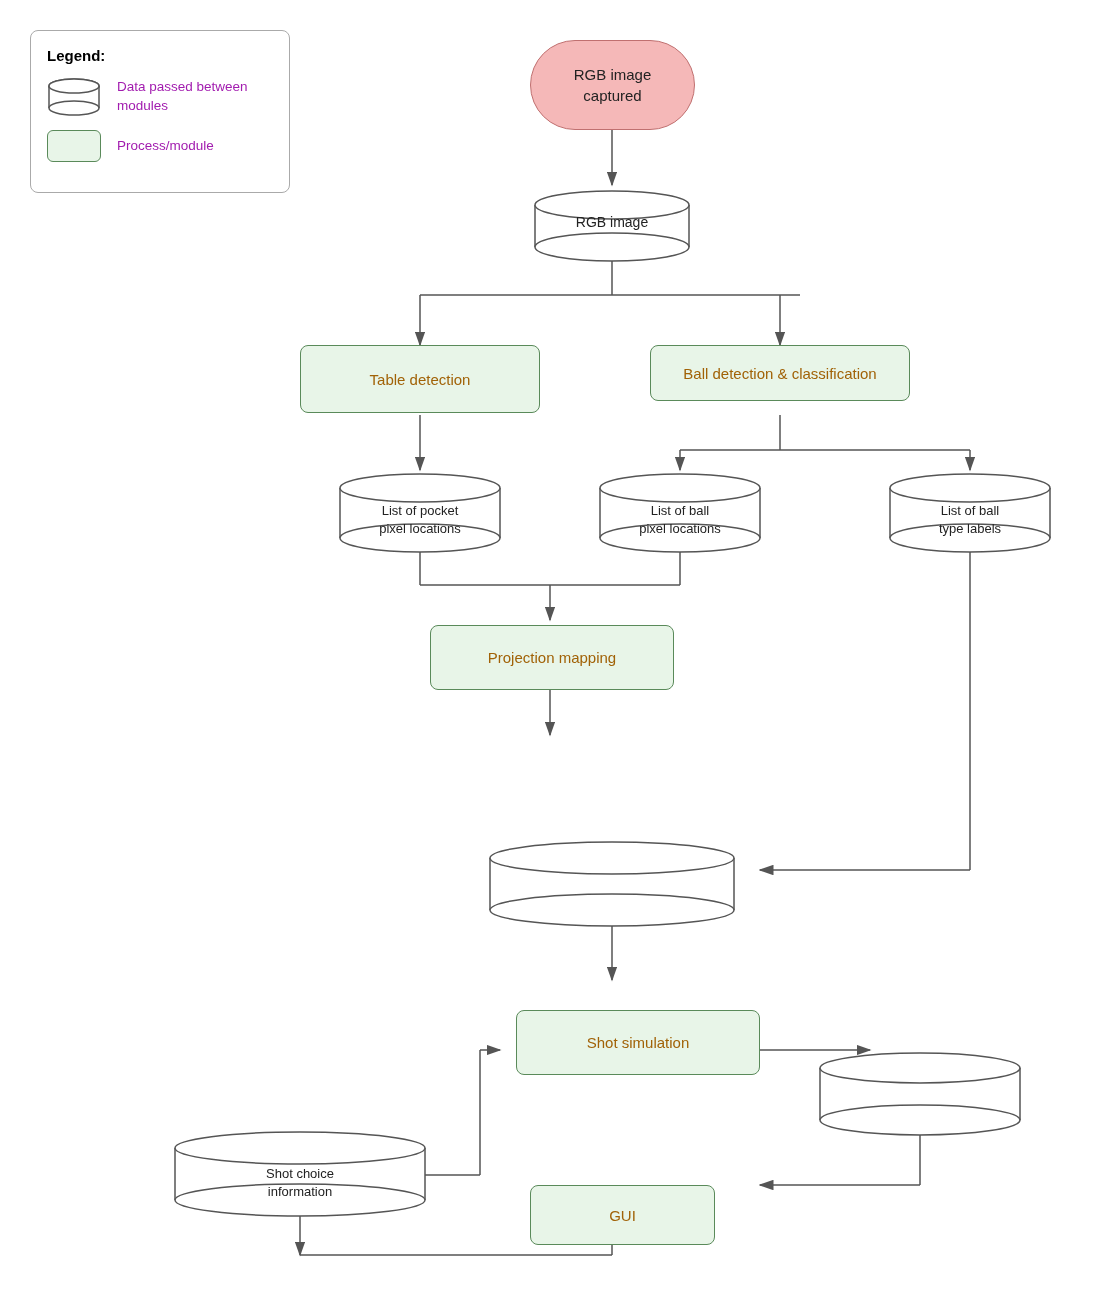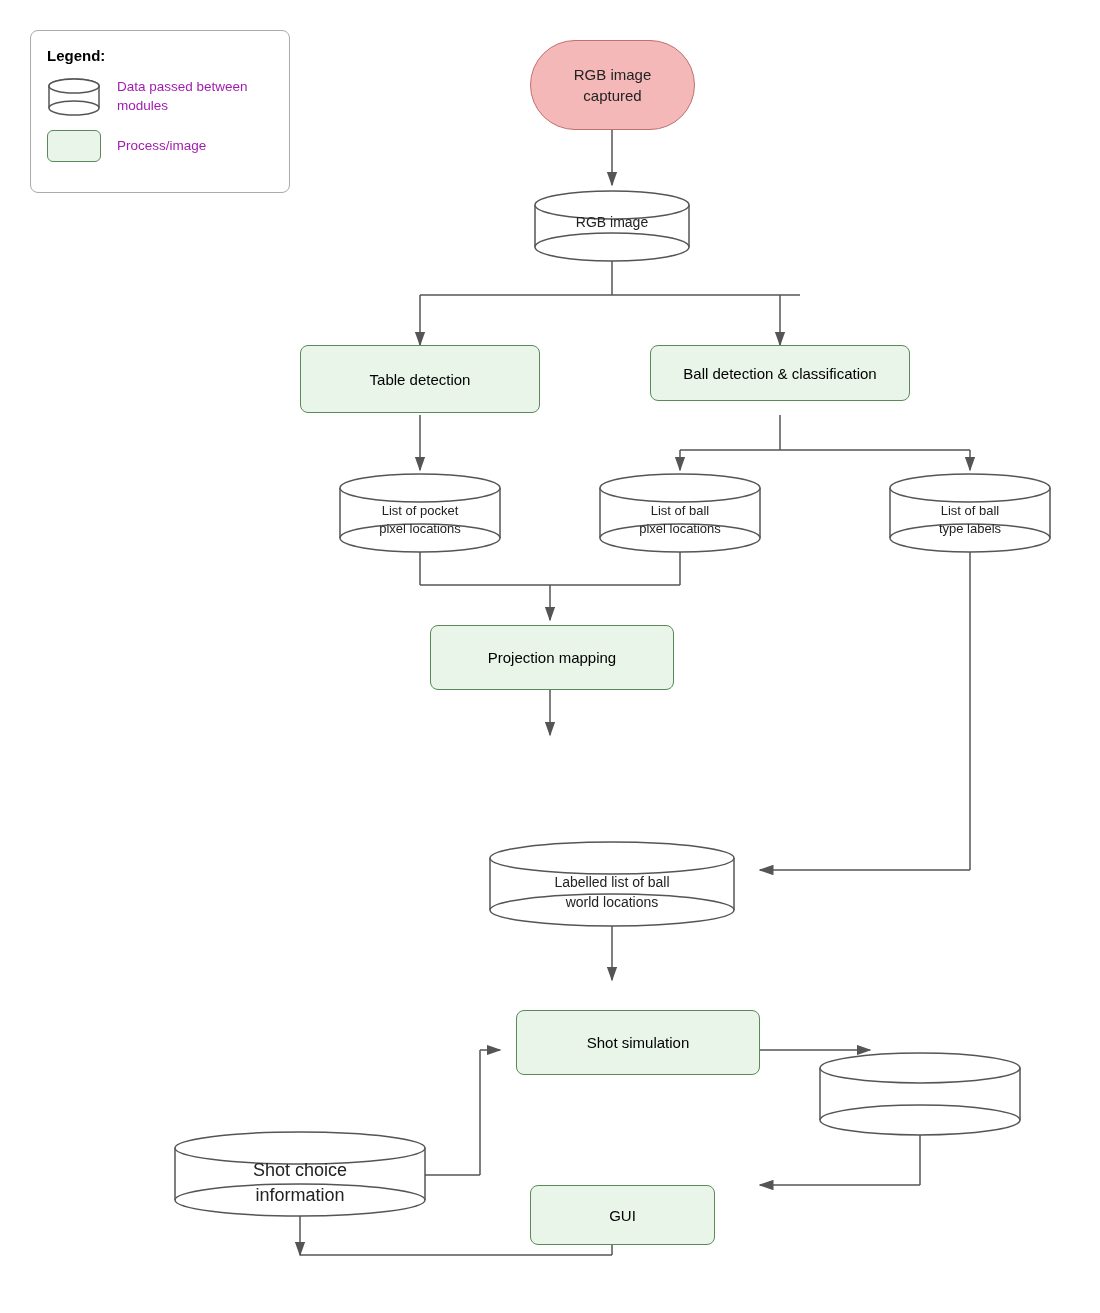--- a/index.html
+++ b/index.html
@@ -86,21 +86,21 @@
       line-height: 1.4;
       flex-direction: column;
     }
 
     
     .process-node {
       background: #e8f5e8;
       border: 1.5px solid #5a8a5a;
       border-radius: 8px;
       font-size: 15px;
-      color: #000000;
+      color: #a16207;
       line-height: 1.4;
     }
 
     
     .svg-overlay {
       position: absolute;
       top: 0;
       left: 0;
       width: 1100px;
       height: 1313px;
@@ -125,21 +125,21 @@
         <rect x="2" y="8" width="50" height="22" fill="white" stroke="none"></rect>
         <line x1="2" y1="8" x2="2" y2="30" stroke="#555" stroke-width="1.5"></line>
         <line x1="52" y1="8" x2="52" y2="30" stroke="#555" stroke-width="1.5"></line>
         <ellipse cx="27" cy="30" rx="25" ry="7" fill="white" stroke="#555" stroke-width="1.5"></ellipse>
         <ellipse cx="27" cy="8" rx="25" ry="7" fill="white" stroke="#555" stroke-width="1.5"></ellipse>
       </svg>
       <span class="legend-label">Data passed between modules</span>
     </div>
     <div class="legend-item">
       <div class="legend-rect"></div>
-      <span class="legend-label">Process/image</span>
+      <span class="legend-label">Process/module</span>
     </div>
   </div>
 
   <svg class="svg-overlay">
     <defs>
       <marker id="arrow" markerWidth="10" markerHeight="7" refX="9" refY="3.5" orient="auto">
         <polygon points="0 0, 10 3.5, 0 7" fill="#555"></polygon>
       </marker>
     </defs>
 
@@ -263,31 +263,27 @@
 
   <div class="node cylinder-node" style="left:890px; top:490px; width:160px; height:60px;">
     <span class="node-label" style="white-space:pre-line;font-size:13px;">List of ball
 type labels</span>
   </div>
 
   <div class="node process-node" style="left:430px; top:625px; width:244px; height:65px;justify-content:center;">
     <span class="node-label">Projection mapping</span>
   </div>
 
-  <div class="node cylinder-node" style="left:490px; top:858px; width:244px; height:70px;">
-    <span class="node-label" style="white-space:pre-line;font-size:14px;">Labelled list of ball
-world locations</span>
-  </div>
 
   <div class="node process-node" style="left:516px; top:1010px; width:244px; height:65px;">
     <span class="node-label">Shot simulation</span>
   </div>
 
   <div class="node cylinder-node" style="left:175px; top:1148px; width:250px; height:70px;">
-    <span class="node-label" style="white-space:pre-line;font-size:18px;">Shot choice
+    <span class="node-label" style="white-space:pre-line;font-size:13px;">Shot choice
 information</span>
   </div>
 
 
   <div class="node process-node" style="left:530px; top:1185px; width:185px; height:60px;">
     <span class="node-label">GUI</span>
   </div>
 
 </div>
 

